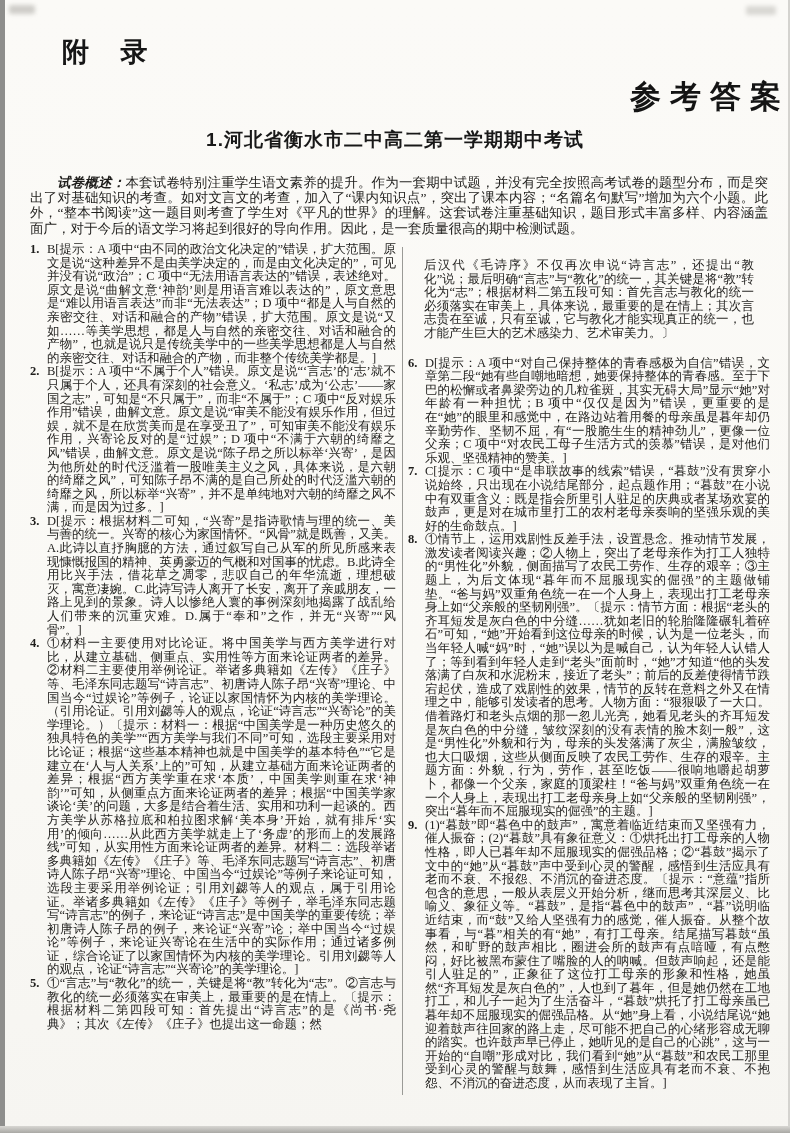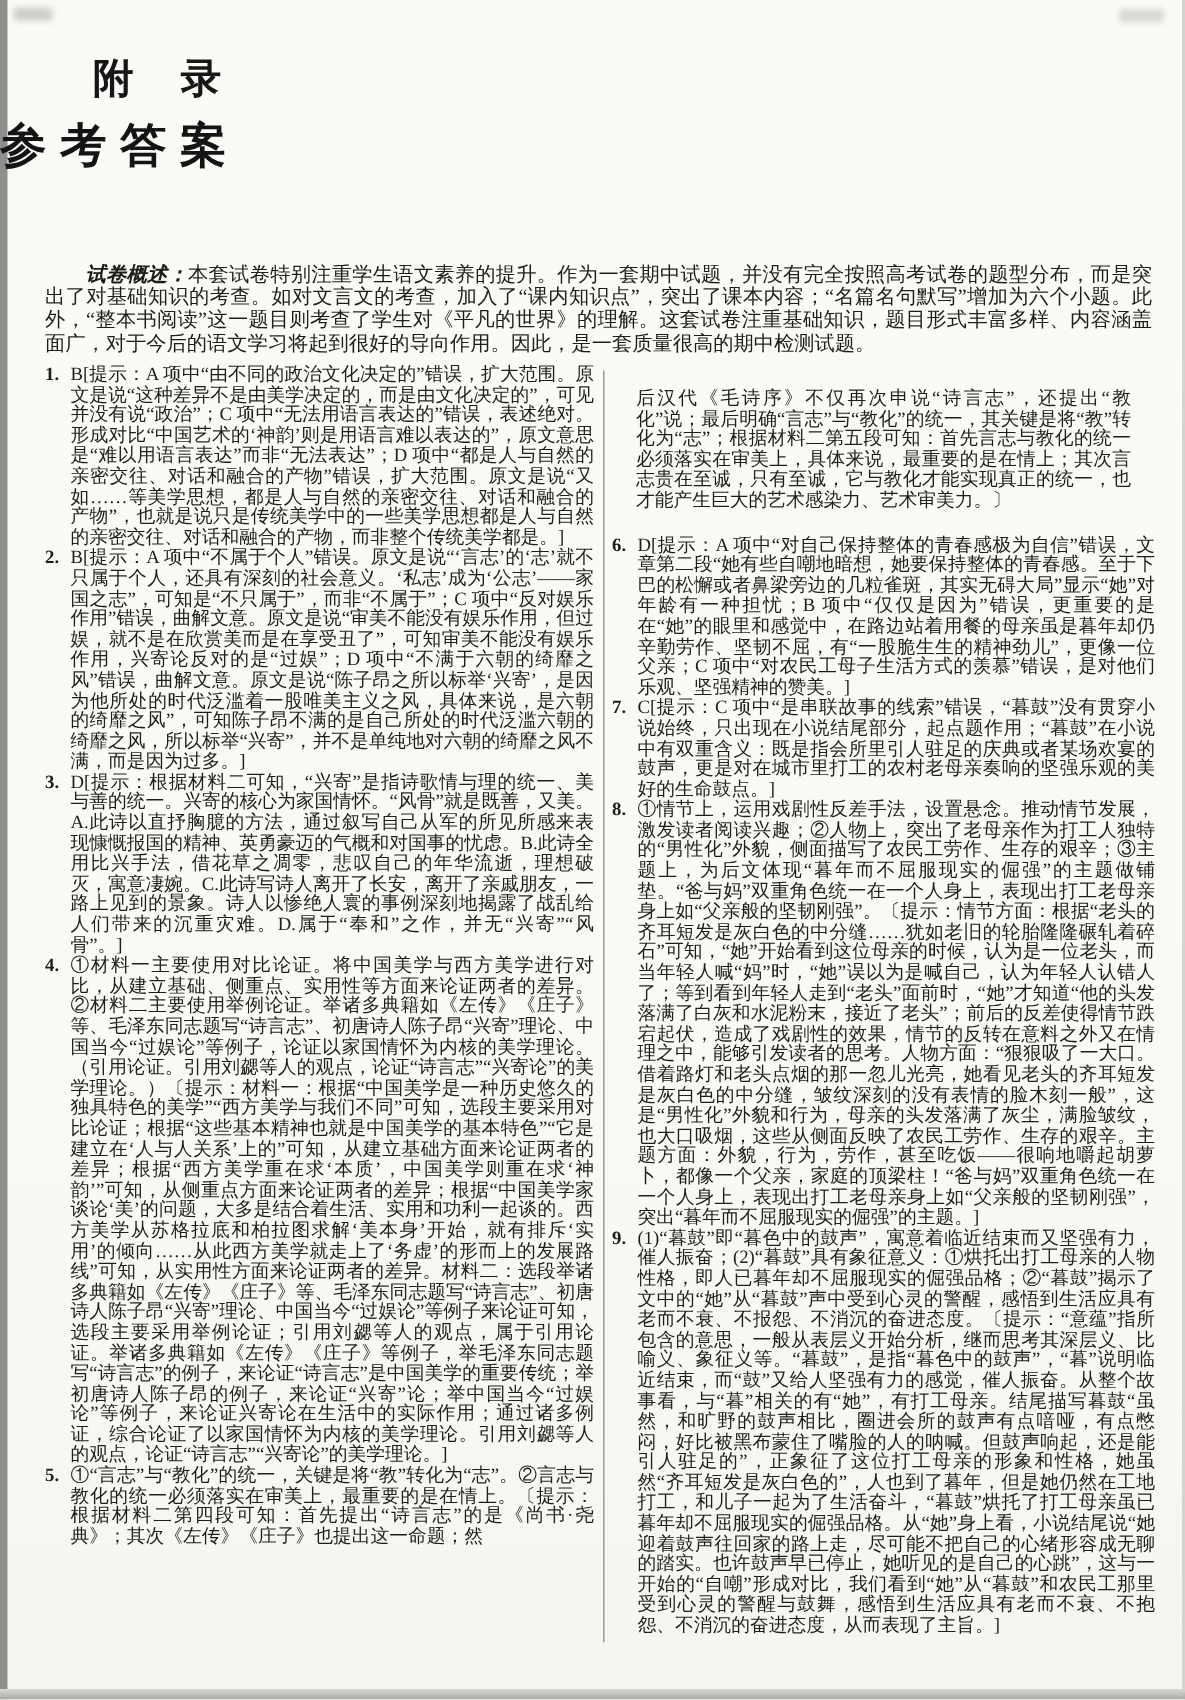--- a/index.html
+++ b/index.html
@@ -18,21 +18,21 @@
   .smudge{position:absolute;background:#9a9892;opacity:.45;filter:blur(2px);border-radius:2px;}
   .smudge.tl{left:9px;top:5px;width:26px;height:9px;}
   .smudge.tr{right:14px;top:6px;width:30px;height:9px;opacity:.35;}
 
   .appendix{
     position:absolute;left:62px;top:34px;
     font-family:"Liberation Sans","DejaVu Sans",sans-serif;
     font-weight:bold;font-size:27px;letter-spacing:12px;color:#161616;
   }
   .main-title{
-    position:absolute;left:0;right:0;top:76px;text-align:left;
+    position:absolute;left:0;right:0;top:76px;text-align:right;
     font-family:"Liberation Sans","DejaVu Sans",sans-serif;
     font-weight:800;font-size:31px;letter-spacing:9px;color:#141414;
   }
   .section-title{
     position:absolute;left:0;right:0;top:127px;text-align:center;
     font-family:"Liberation Sans","DejaVu Sans",sans-serif;
     font-weight:bold;font-size:19px;letter-spacing:1px;color:#181818;
   }
   .overview{
     position:absolute;left:30px;right:22px;top:155px;
@@ -62,29 +62,30 @@
 
 <div class="page">
   <div class="edge-left"></div>
   <div class="edge-right"></div>
   <div class="edge-bottom"></div>
   <div class="smudge tl"></div>
   <div class="smudge tr"></div>
 
   <div class="appendix">附 录</div>
   <div class="main-title">参考答案</div>
+  <div class="section-title">1.河北省衡水市二中高二第一学期期中考试</div>
 
   <div class="overview">
     <span class="ov-text"><span class="ov-label">试卷概述：</span><span>本套试卷特别注重学生语文素养的提升。作为一套期中试题，并没有完全按照高考试卷的题型分布，而是突出了对基础知识的考查。如对文言文的考查，加入了“课内知识点”，突出了课本内容；“名篇名句默写”增加为六个小题。此外，“整本书阅读”这一题目则考查了学生对《平凡的世界》的理解。这套试卷注重基础知识，题目形式丰富多样、内容涵盖面广，对于今后的语文学习将起到很好的导向作用。因此，是一套质量很高的期中检测试题。</span></span>
   </div>
 
   <div class="columns">
     <div class="col left">
       <div class="ans-item">
-        <span class="ans-num">1.</span><span>B[提示：A 项中“由不同的政治文化决定的”错误，扩大范围。原文是说“这种差异不是由美学决定的，而是由文化决定的”，可见并没有说“政治”；C 项中“无法用语言表达的”错误，表述绝对。形成对比“中国艺术的‘神韵’则是用语言难以表达的”，原文意思是“难以用语言表达”而非“无法表达”；D 项中“都是人与自然的亲密交往、对话和融合的产物”错误，扩大范围。原文是说“又如……等美学思想，都是人与自然的亲密交往、对话和融合的产物”，也就是说只是传统美学中的一些美学思想都是人与自然的亲密交往、对话和融合的产物，而非整个传统美学都是。]</span>
+        <span class="ans-num">1.</span><span>B[提示：A 项中“由不同的政治文化决定的”错误，扩大范围。原文是说“这种差异不是由美学决定的，而是由文化决定的”，可见并没有说“政治”；C 项中“无法用语言表达的”错误，表述绝对。原文是说“曲解文意‘神韵’则是用语言难以表达的”，原文意思是“难以用语言表达”而非“无法表达”；D 项中“都是人与自然的亲密交往、对话和融合的产物”错误，扩大范围。原文是说“又如……等美学思想，都是人与自然的亲密交往、对话和融合的产物”，也就是说只是传统美学中的一些美学思想都是人与自然的亲密交往、对话和融合的产物，而非整个传统美学都是。]</span>
       </div>
       <div class="ans-item">
         <span class="ans-num">2.</span><span>B[提示：A 项中“不属于个人”错误。原文是说“‘言志’的‘志’就不只属于个人，还具有深刻的社会意义。‘私志’成为‘公志’——家国之志”，可知是“不只属于”，而非“不属于”；C 项中“反对娱乐作用”错误，曲解文意。原文是说“审美不能没有娱乐作用，但过娱，就不是在欣赏美而是在享受丑了”，可知审美不能没有娱乐作用，兴寄论反对的是“过娱”；D 项中“不满于六朝的绮靡之风”错误，曲解文意。原文是说“陈子昂之所以标举‘兴寄’，是因为他所处的时代泛滥着一股唯美主义之风，具体来说，是六朝的绮靡之风”，可知陈子昂不满的是自己所处的时代泛滥六朝的绮靡之风，所以标举“兴寄”，并不是单纯地对六朝的绮靡之风不满，而是因为过多。]</span>
       </div>
       <div class="ans-item">
         <span class="ans-num">3.</span><span>D[提示：根据材料二可知，“兴寄”是指诗歌情与理的统一、美与善的统一。兴寄的核心为家国情怀。“风骨”就是既善，又美。A.此诗以直抒胸臆的方法，通过叙写自己从军的所见所感来表现慷慨报国的精神、英勇豪迈的气概和对国事的忧虑。B.此诗全用比兴手法，借花草之凋零，悲叹自己的年华流逝，理想破灭，寓意凄婉。C.此诗写诗人离开了长安，离开了亲戚朋友，一路上见到的景象。诗人以惨绝人寰的事例深刻地揭露了战乱给人们带来的沉重灾难。D.属于“奉和”之作，并无“兴寄”“风骨”。]</span>
       </div>
       <div class="ans-item">
         <span class="ans-num">4.</span><span>①材料一主要使用对比论证。将中国美学与西方美学进行对比，从建立基础、侧重点、实用性等方面来论证两者的差异。②材料二主要使用举例论证。举诸多典籍如《左传》《庄子》等、毛泽东同志题写“诗言志”、初唐诗人陈子昂“兴寄”理论、中国当今“过娱论”等例子，论证以家国情怀为内核的美学理论。（引用论证。引用刘勰等人的观点，论证“诗言志”“兴寄论”的美学理论。）〔提示：材料一：根据“中国美学是一种历史悠久的独具特色的美学”“西方美学与我们不同”可知，选段主要采用对比论证；根据“这些基本精神也就是中国美学的基本特色”“它是建立在‘人与人关系’上的”可知，从建立基础方面来论证两者的差异；根据“西方美学重在求‘本质’，中国美学则重在求‘神韵’”可知，从侧重点方面来论证两者的差异；根据“中国美学家谈论‘美’的问题，大多是结合着生活、实用和功利一起谈的。西方美学从苏格拉底和柏拉图求解‘美本身’开始，就有排斥‘实用’的倾向……从此西方美学就走上了‘务虚’的形而上的发展路线”可知，从实用性方面来论证两者的差异。材料二：选段举诸多典籍如《左传》《庄子》等、毛泽东同志题写“诗言志”、初唐诗人陈子昂“兴寄”理论、中国当今“过娱论”等例子来论证可知，选段主要采用举例论证；引用刘勰等人的观点，属于引用论证。举诸多典籍如《左传》《庄子》等例子，举毛泽东同志题写“诗言志”的例子，来论证“诗言志”是中国美学的重要传统；举初唐诗人陈子昂的例子，来论证“兴寄”论；举中国当今“过娱论”等例子，来论证兴寄论在生活中的实际作用；通过诸多例证，综合论证了以家国情怀为内核的美学理论。引用刘勰等人的观点，论证“诗言志”“兴寄论”的美学理论。]</span>
       </div>

